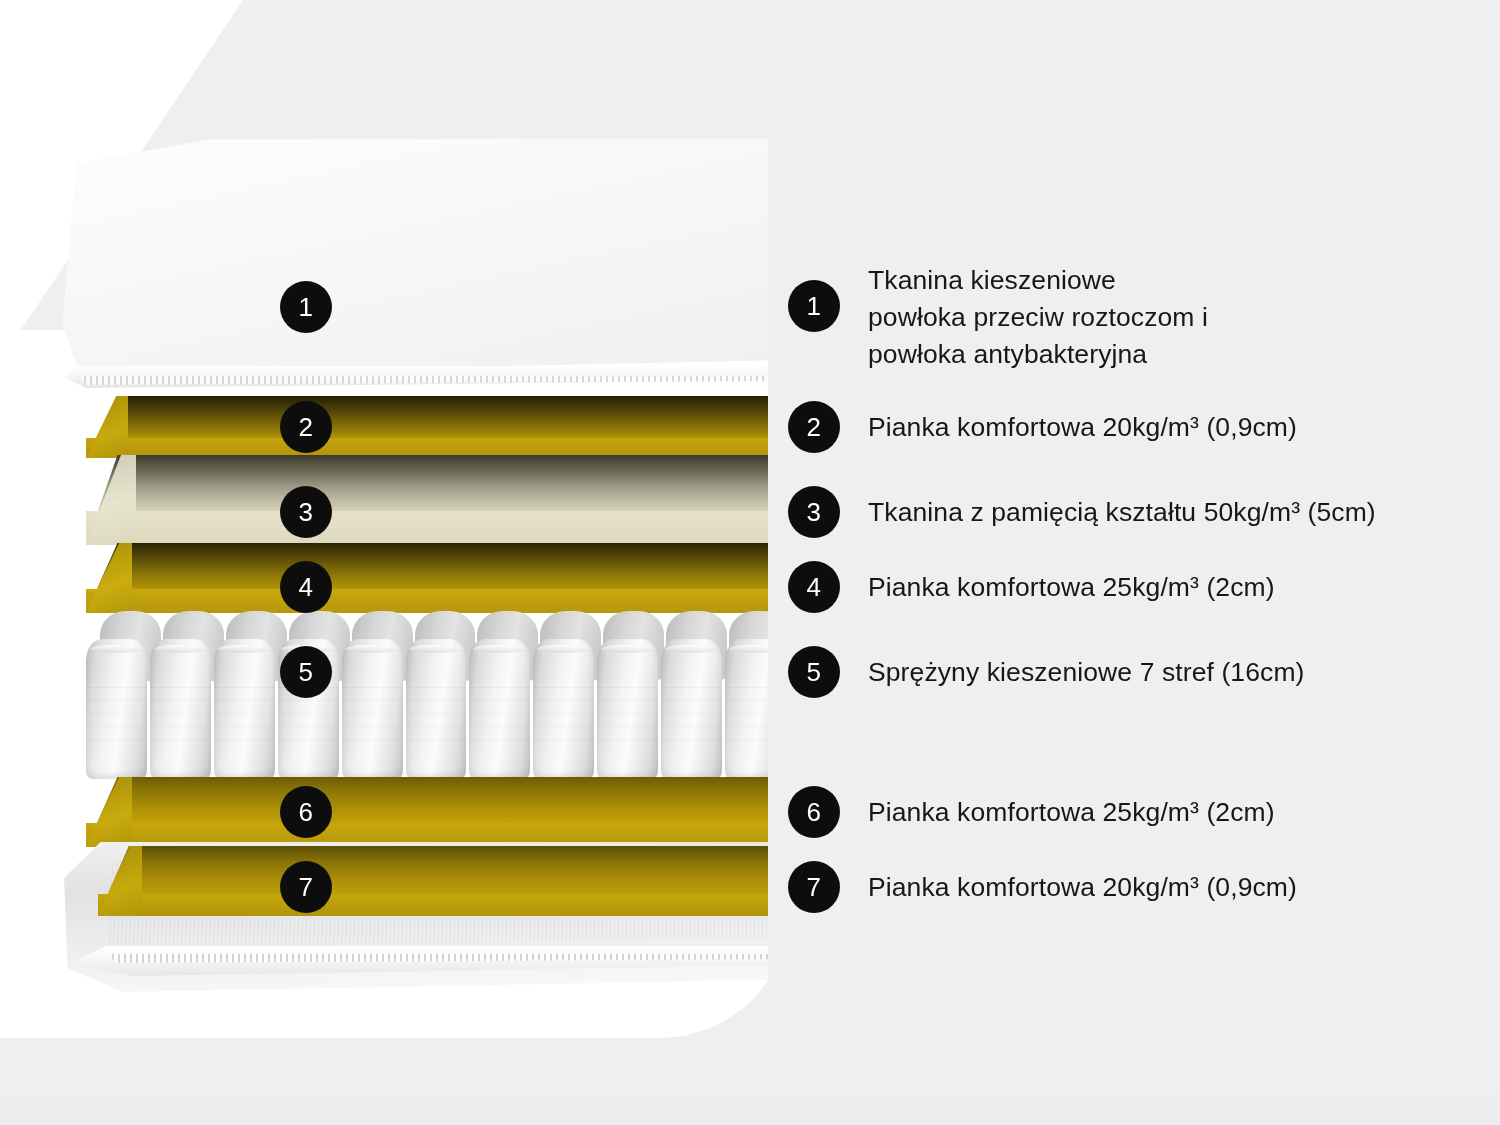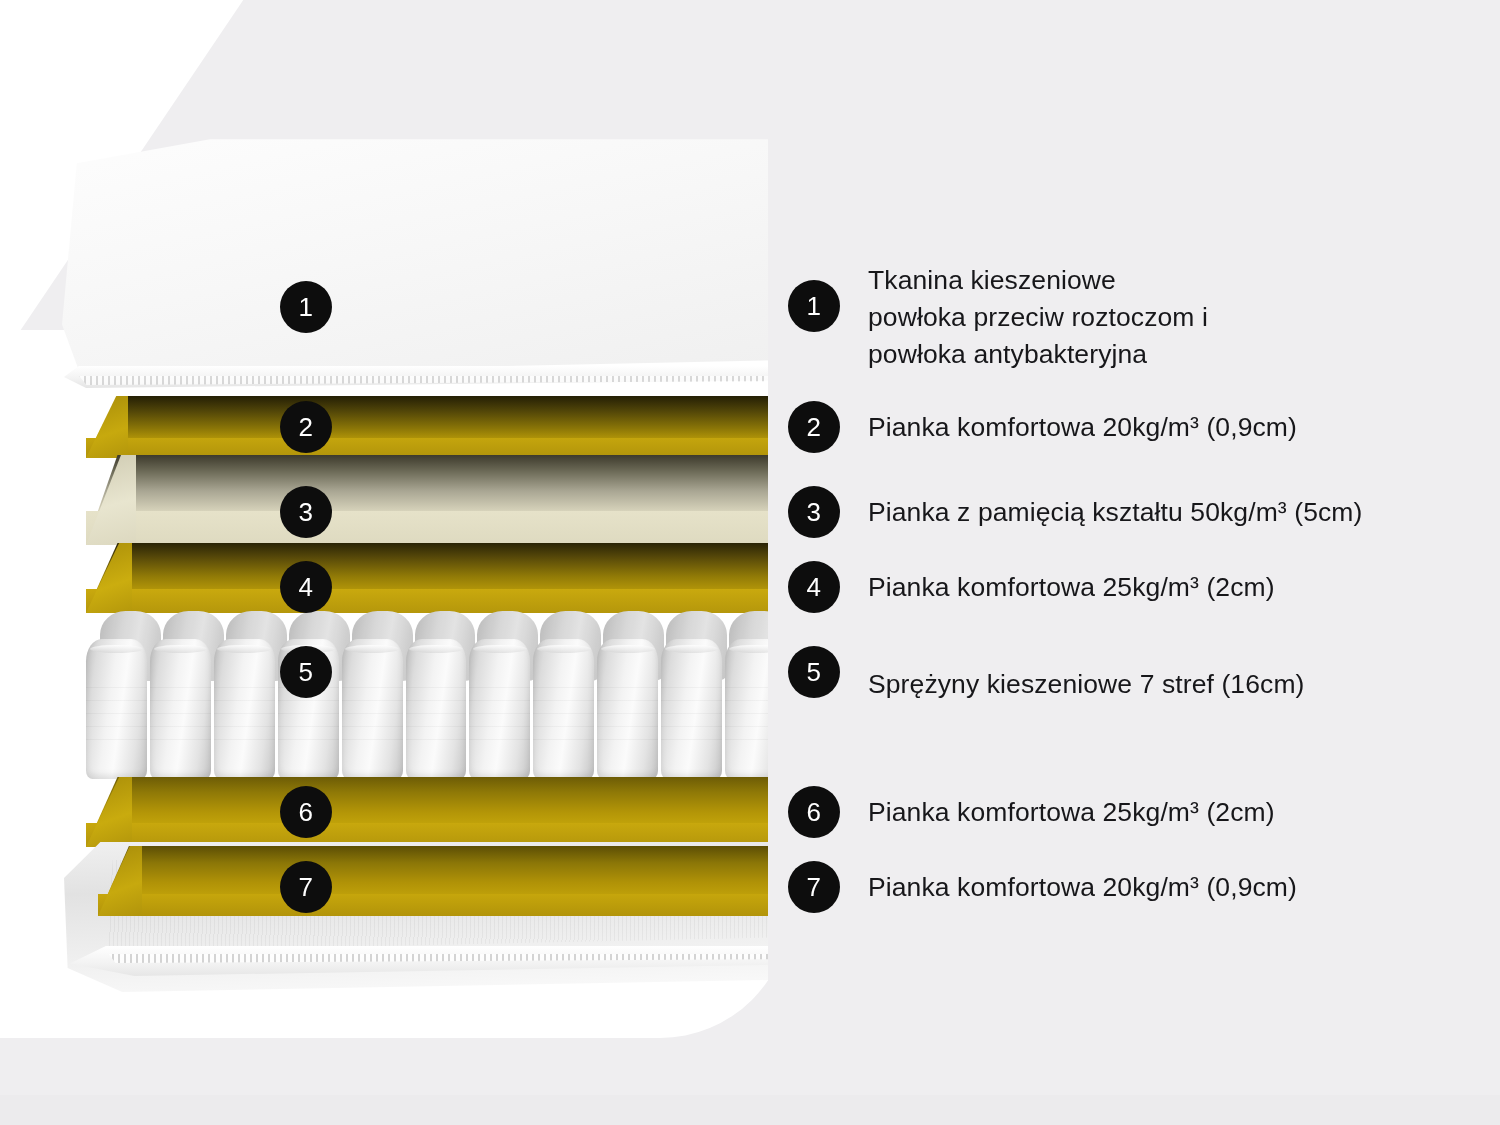--- a/index.html
+++ b/index.html
@@ -338,31 +338,31 @@
 powłoka antybakteryjna</div>
     </div>
 
     <div class="legend-row" style="top:401px;">
       <div class="bullet">2</div>
       <div class="legend-text" style="margin-top:8px;">Pianka komfortowa 20kg/m³ (0,9cm)</div>
     </div>
 
     <div class="legend-row" style="top:486px;">
       <div class="bullet">3</div>
-      <div class="legend-text" style="margin-top:8px;">Pianka z pamięcią kształtu 50kg/m³ (5cm)</div>
+      <div class="legend-text" style="margin-top:8px;">Tkanina z pamięcią kształtu 50kg/m³ (5cm)</div>
     </div>
 
     <div class="legend-row" style="top:561px;">
       <div class="bullet">4</div>
       <div class="legend-text" style="margin-top:8px;">Pianka komfortowa 25kg/m³ (2cm)</div>
     </div>
 
     <div class="legend-row" style="top:646px;">
       <div class="bullet">5</div>
-      <div class="legend-text" style="margin-top:20px;">Sprężyny kieszeniowe 7 stref (16cm)</div>
+      <div class="legend-text" style="margin-top:8px;">Sprężyny kieszeniowe 7 stref (16cm)</div>
     </div>
 
     <div class="legend-row" style="top:786px;">
       <div class="bullet">6</div>
       <div class="legend-text" style="margin-top:8px;">Pianka komfortowa 25kg/m³ (2cm)</div>
     </div>
 
     <div class="legend-row" style="top:861px;">
       <div class="bullet">7</div>
       <div class="legend-text" style="margin-top:8px;">Pianka komfortowa 20kg/m³ (0,9cm)</div>

